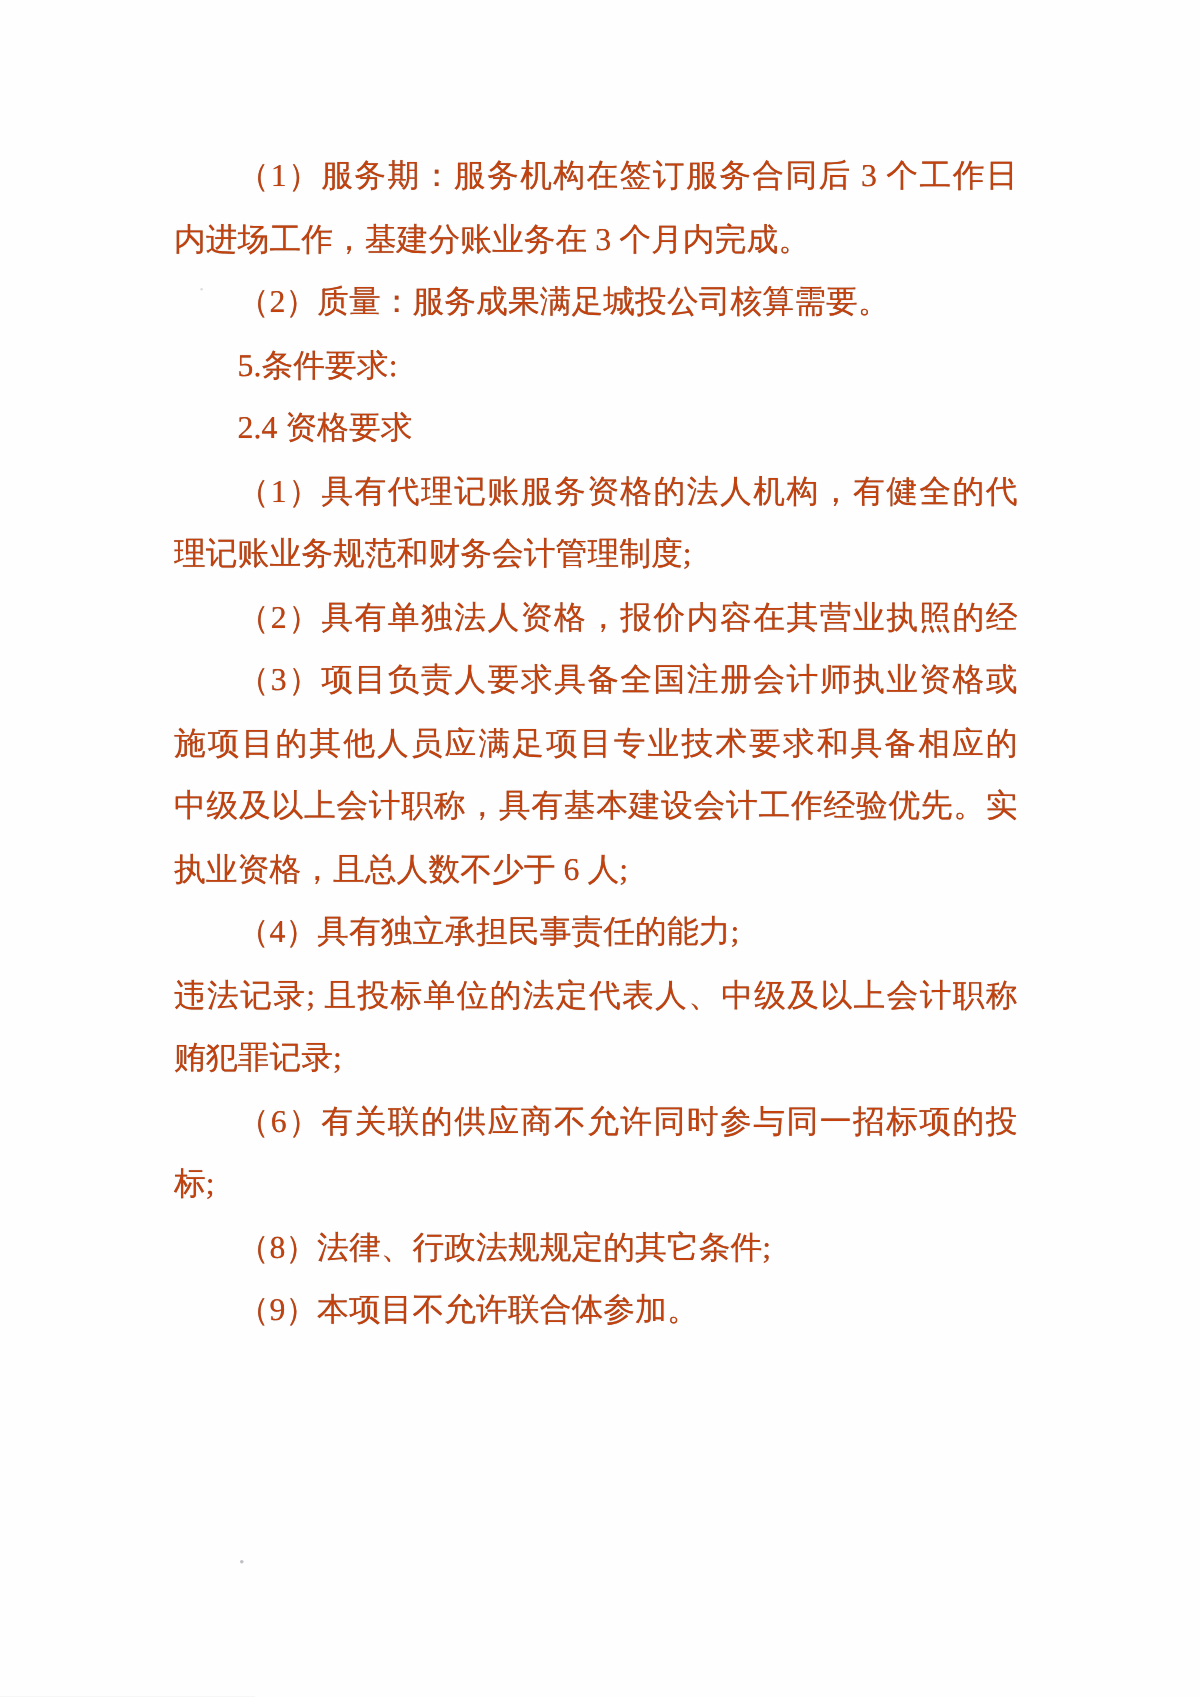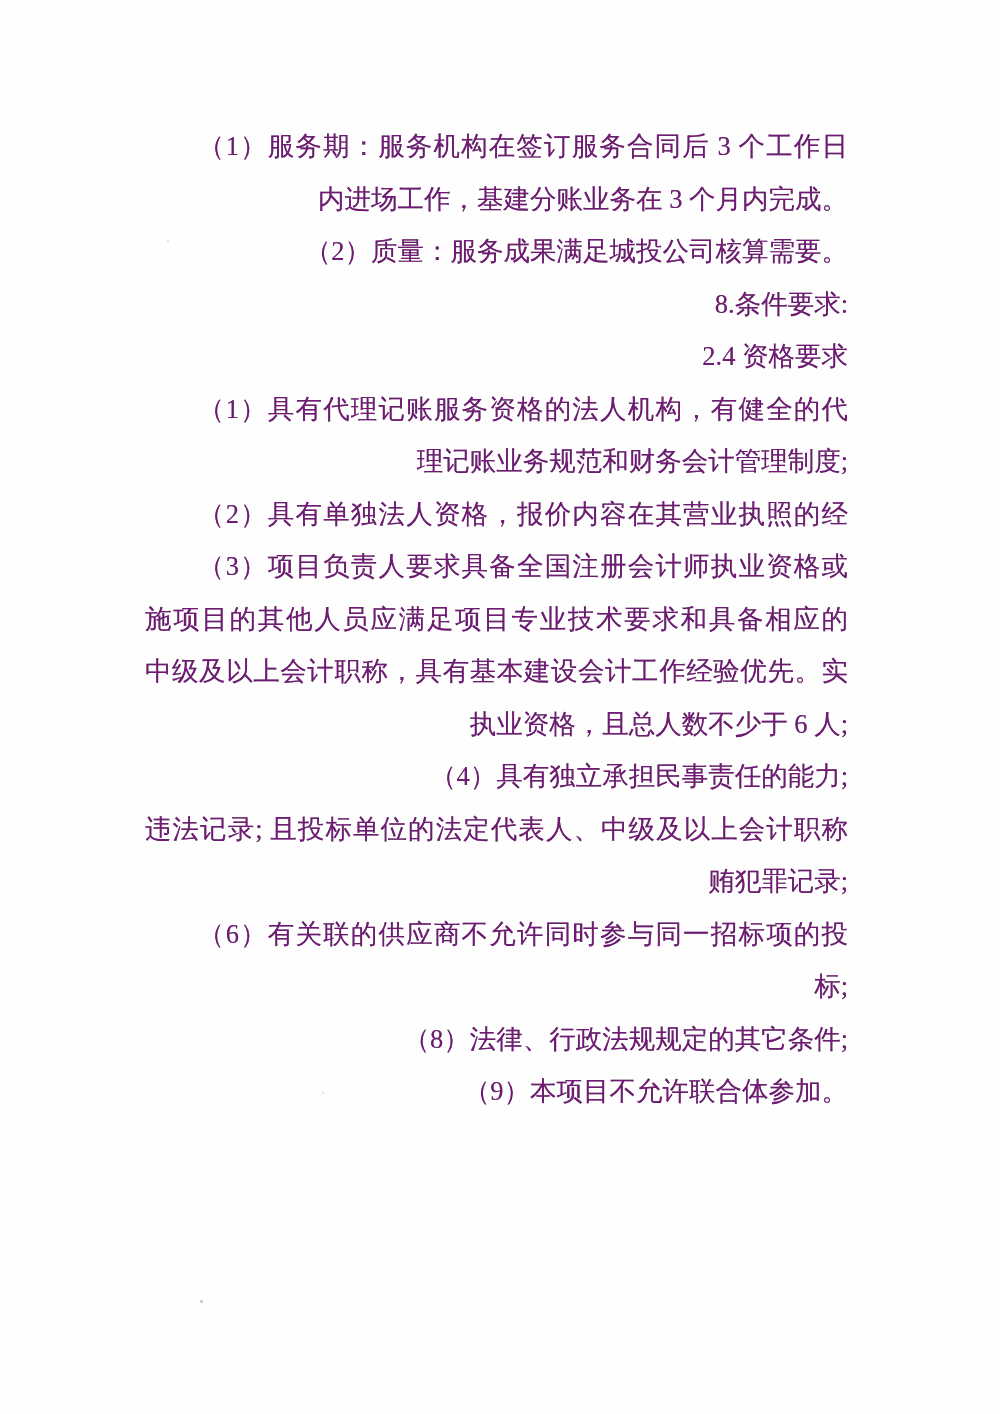--- a/index.html
+++ b/index.html
@@ -14,28 +14,28 @@
     margin: 0 auto;
     background: #fefefe;
     overflow: hidden;
     font-family: "Liberation Serif", "DejaVu Serif", serif;
   }
   .doc-body {
     position: absolute;
     left: 145px;
     top: 120px;
     width: 703px;
-    color: #701a75;
+    color: #c2410c;
     font-size: 26.5px;
     line-height: 52.5px;
     text-shadow: 0 0 0.6px rgba(40, 40, 40, 0.55);
   }
   .line {
     min-height: 52.5px;
-    text-align: right;
+    text-align: left;
     white-space: normal;
   }
   .line.indent {
     text-indent: 2em;
   }
   .line.fill {
     text-align: justify;
     text-align-last: justify;
   }
   .speck {
@@ -49,21 +49,21 @@
   .speck.s4 { left: 497px; top: 1098px; width: 2px; height: 2px; opacity: 0.25; }
 </style>
 </head>
 <body>
 
 <div class="page">
   <div class="doc-body" id="doc-body">
       <div class="line indent fill">（1）服务期：服务机构在签订服务合同后 3 个工作日</div>
       <div class="line">内进场工作，基建分账业务在 3 个月内完成。</div>
       <div class="line indent">（2）质量：服务成果满足城投公司核算需要。</div>
-      <div class="line indent">8.条件要求:</div>
+      <div class="line indent">5.条件要求:</div>
       <div class="line indent">2.4 资格要求</div>
       <div class="line indent fill">（1）具有代理记账服务资格的法人机构，有健全的代</div>
       <div class="line">理记账业务规范和财务会计管理制度;</div>
       <div class="line indent fill">（2）具有单独法人资格，报价内容在其营业执照的经</div>
       <div class="line indent fill">（3）项目负责人要求具备全国注册会计师执业资格或</div>
       <div class="line fill">施项目的其他人员应满足项目专业技术要求和具备相应的</div>
       <div class="line fill">中级及以上会计职称，具有基本建设会计工作经验优先。实</div>
       <div class="line">执业资格，且总人数不少于 6 人;</div>
       <div class="line indent">（4）具有独立承担民事责任的能力;</div>
       <div class="line fill">违法记录; 且投标单位的法定代表人、中级及以上会计职称</div>

